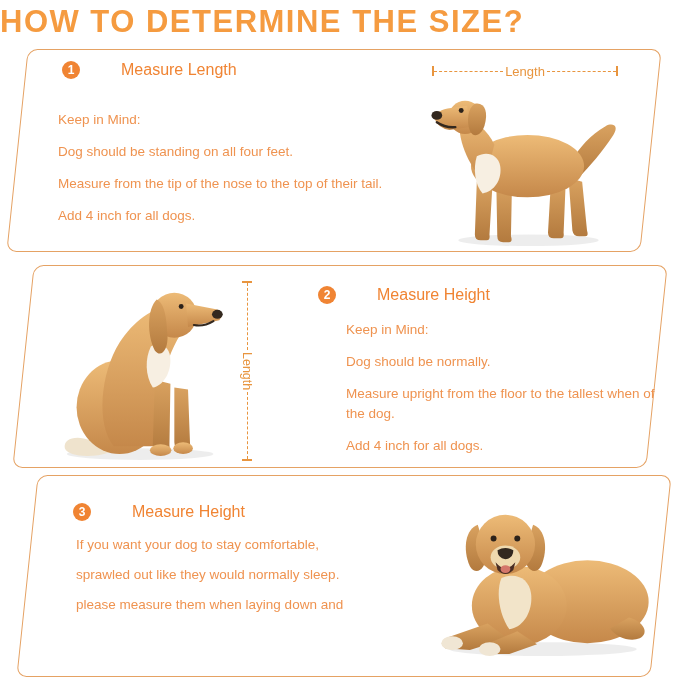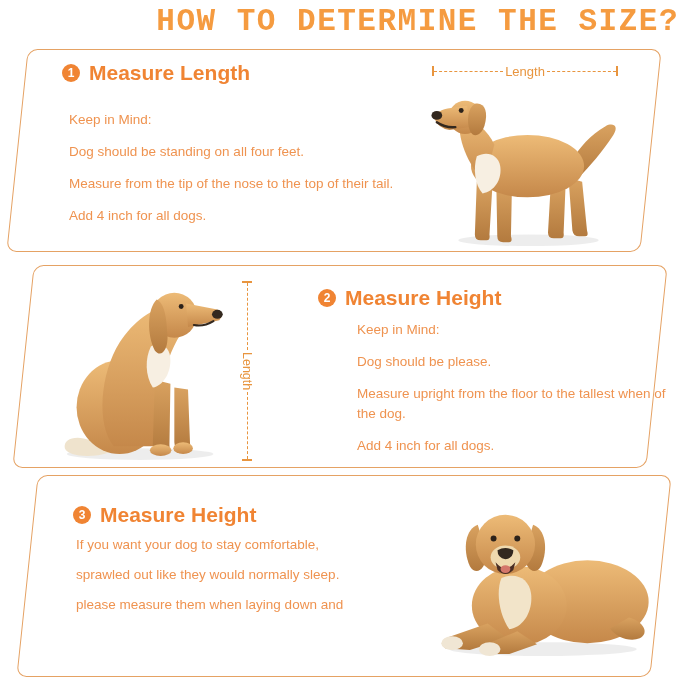--- a/index.html
+++ b/index.html
@@ -1,37 +1,37 @@
 <!DOCTYPE html>
 <html><head>
 <meta charset="utf-8">
 <style>
   html,body{margin:0;padding:0;background:#ffffff;}
   .page{
     position:relative;width:679px;height:685px;background:#ffffff;
     font-family:"Liberation Sans",sans-serif;overflow:hidden;
   }
   .title{
-    position:absolute;left:0;top:4px;width:100%;text-align:right;
-    font-size:31px;font-weight:800;letter-spacing:1.5px;color:#F59B40;font-family:Liberation Mono, monospace;
+    position:absolute;left:0;top:4px;width:100%;text-align:left;
+    font-size:31px;font-weight:800;letter-spacing:1.5px;color:#F59B40;
   }
   .panel{position:absolute;}
   .panel-bg{
     position:absolute;inset:0;border:1.6px solid #E5A264;border-radius:10px;
     transform:skewX(-6deg);background:transparent;
   }
   .heading-row{position:absolute;display:flex;align-items:center;gap:9px;}
   .badge{
     width:18px;height:18px;border-radius:50%;background:#F08433;color:#ffffff;
     font-size:12px;font-weight:bold;display:flex;align-items:center;justify-content:center;
     flex:0 0 auto;
   }
-  .heading-text{font-size:21px;font-weight:bold;color:#F08433;white-space:nowrap;}
+  .heading-text{font-size:16px;font-weight:normal;color:#F08433;white-space:nowrap;margin-left:32px;}
   .body-block{position:absolute;color:#EF9350;font-size:13.5px;}
-  .body-block p{margin:0 0 12px 11px;line-height:20px;}
+  .body-block p{margin:0 0 12px 0;line-height:20px;}
   .body-block.sp30 p{margin:0 0 10px 0;}
   
   .measure-h{position:absolute;display:flex;align-items:center;color:#E8953F;}
   .measure-h .cap{width:2px;height:10px;background:#E8953F;flex:0 0 auto;}
   .measure-h .dash{flex:1;height:0;border-top:1.5px dashed #E8953F;}
   .measure-h .lbl{font-size:13px;padding:0 2px;white-space:nowrap;}
   
   .measure-v{position:absolute;display:flex;flex-direction:column;align-items:center;color:#E8953F;}
   .measure-v .cap{height:2px;width:10px;background:#E8953F;flex:0 0 auto;}
   .measure-v .dash{flex:1;width:0;border-left:1.5px dashed #E8953F;}
@@ -142,21 +142,21 @@
       <div class="cap"></div>
     </div>
 
     <div class="heading-row" style="left:295px;top:21px;">
       <div class="badge">2</div>
       <div class="heading-text">Measure Height</div>
     </div>
 
     <div class="body-block" style="left:323px;top:55px;width:322px;">
       <p>Keep in Mind:</p>
-      <p>Dog should be please.</p>
+      <p>Dog should be normally.</p>
       <p>Measure upright from the floor to the tallest when of the dog.</p>
       <p>Add 4 inch for all dogs.</p>
     </div>
   </div>
 
   <div class="panel" style="left:27px;top:475px;width:634px;height:202px;">
     <div class="panel-bg"></div>
 
     <div class="heading-row" style="left:46px;top:28px;">
       <div class="badge">3</div>

